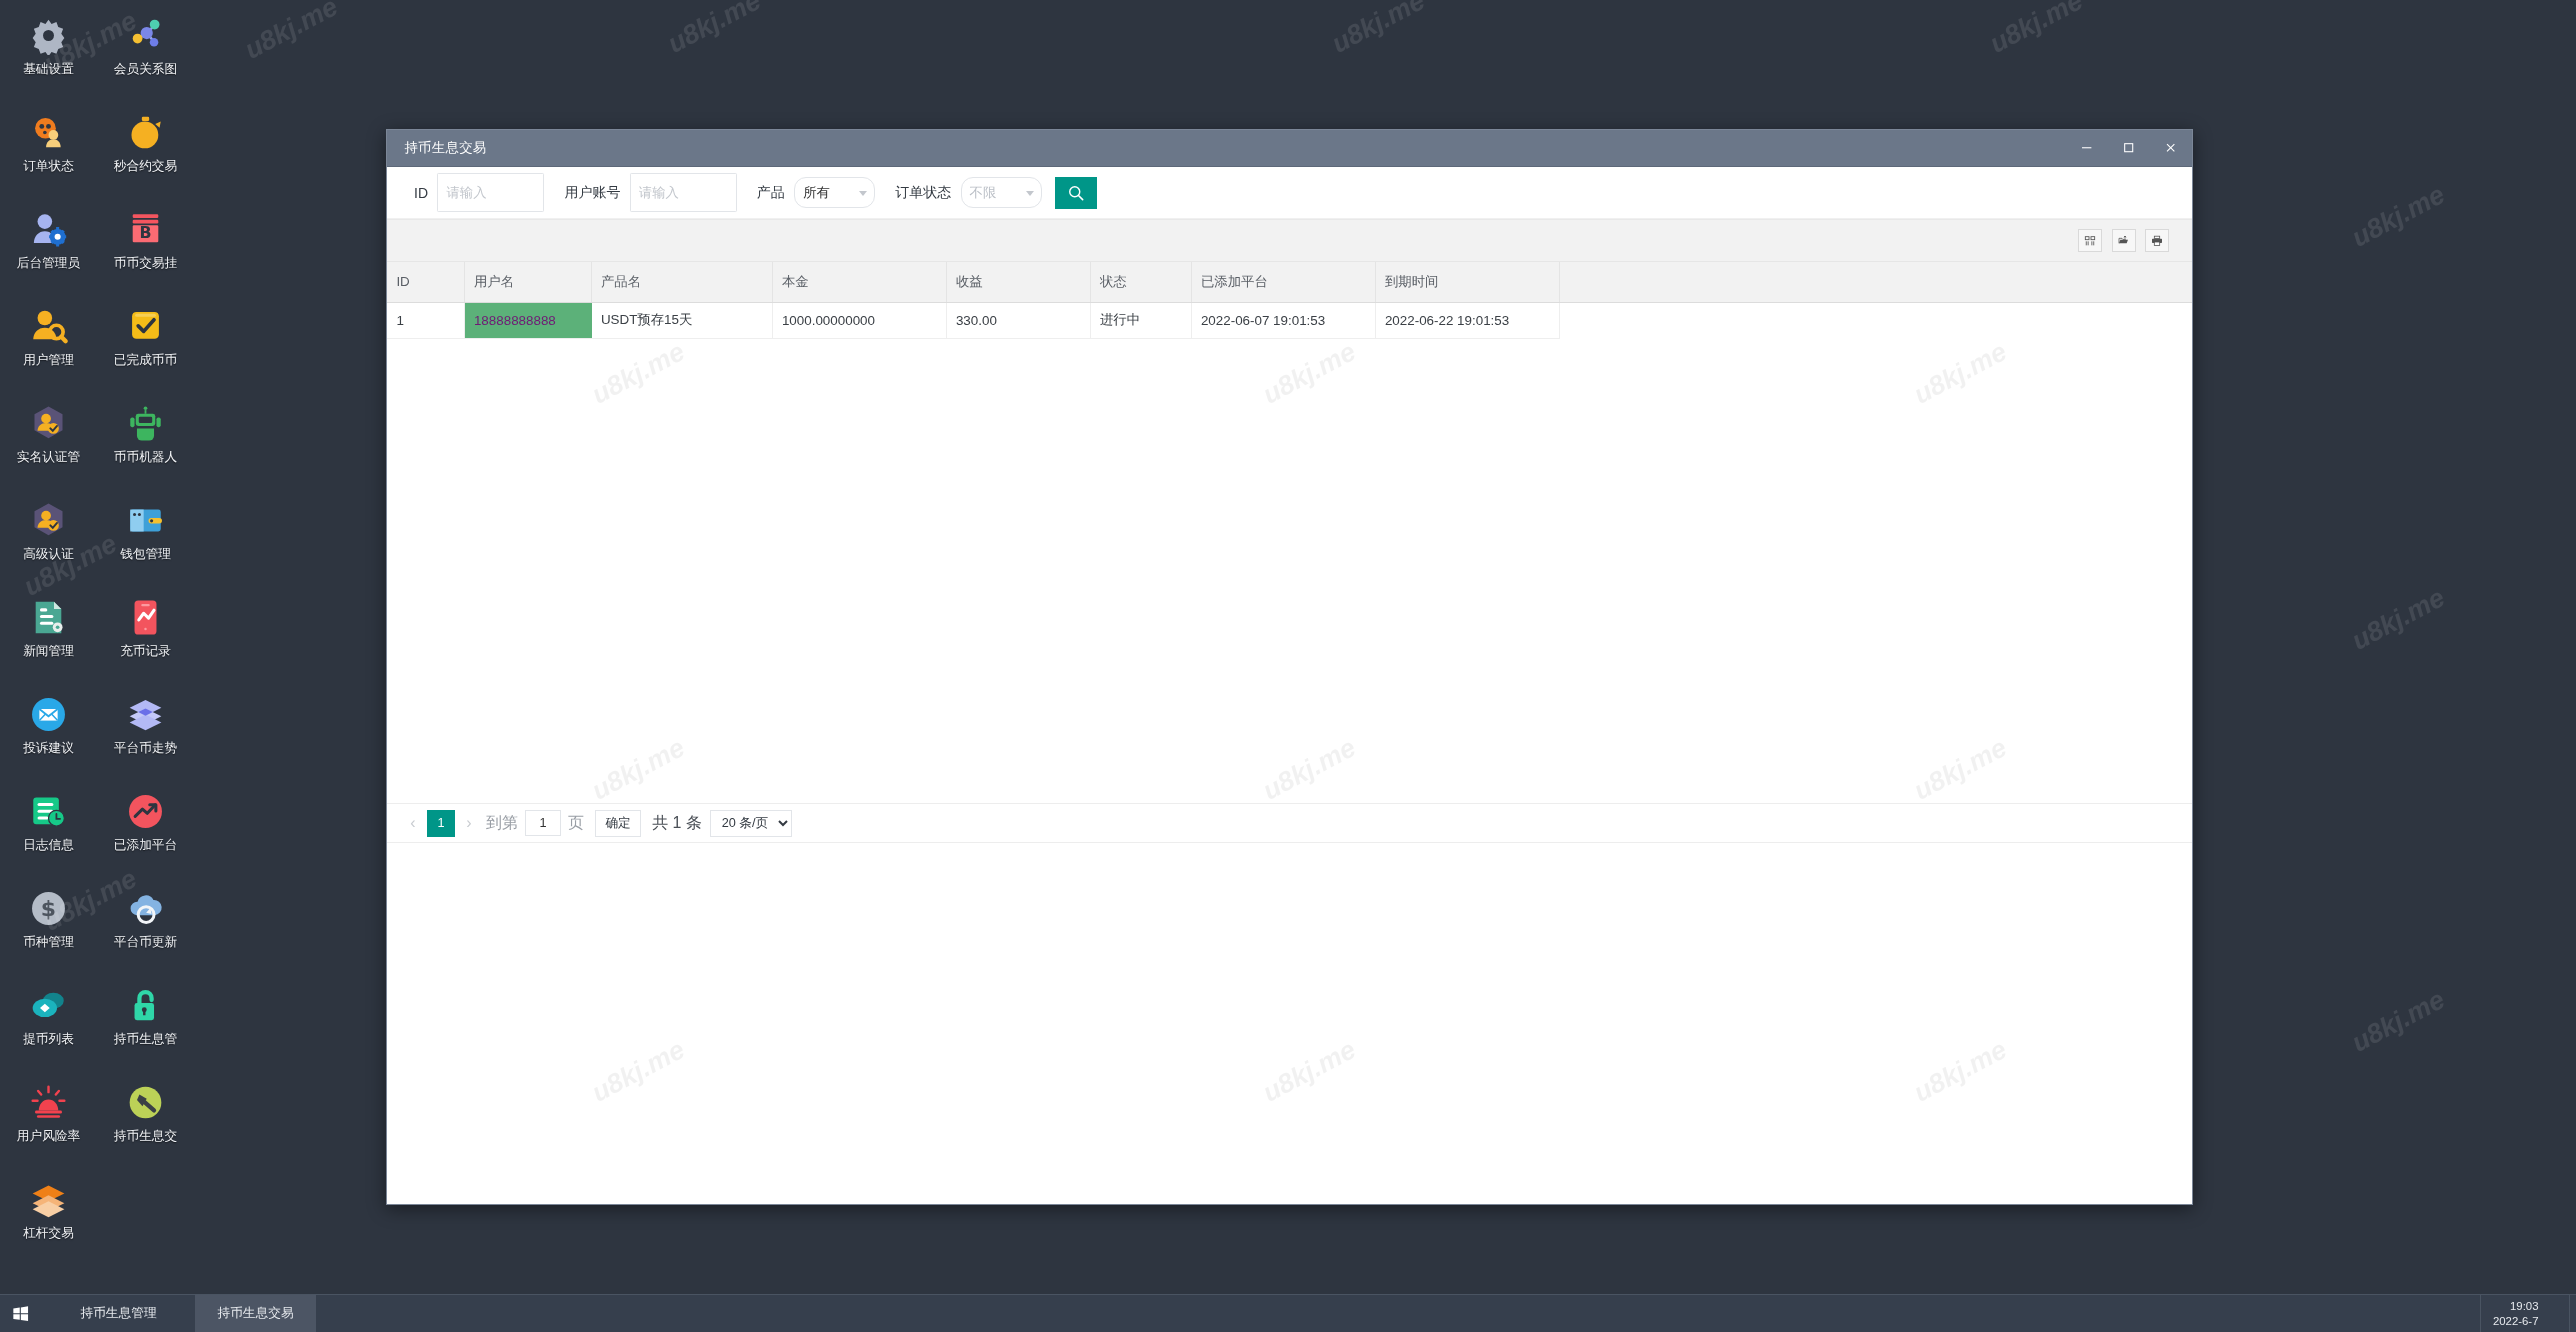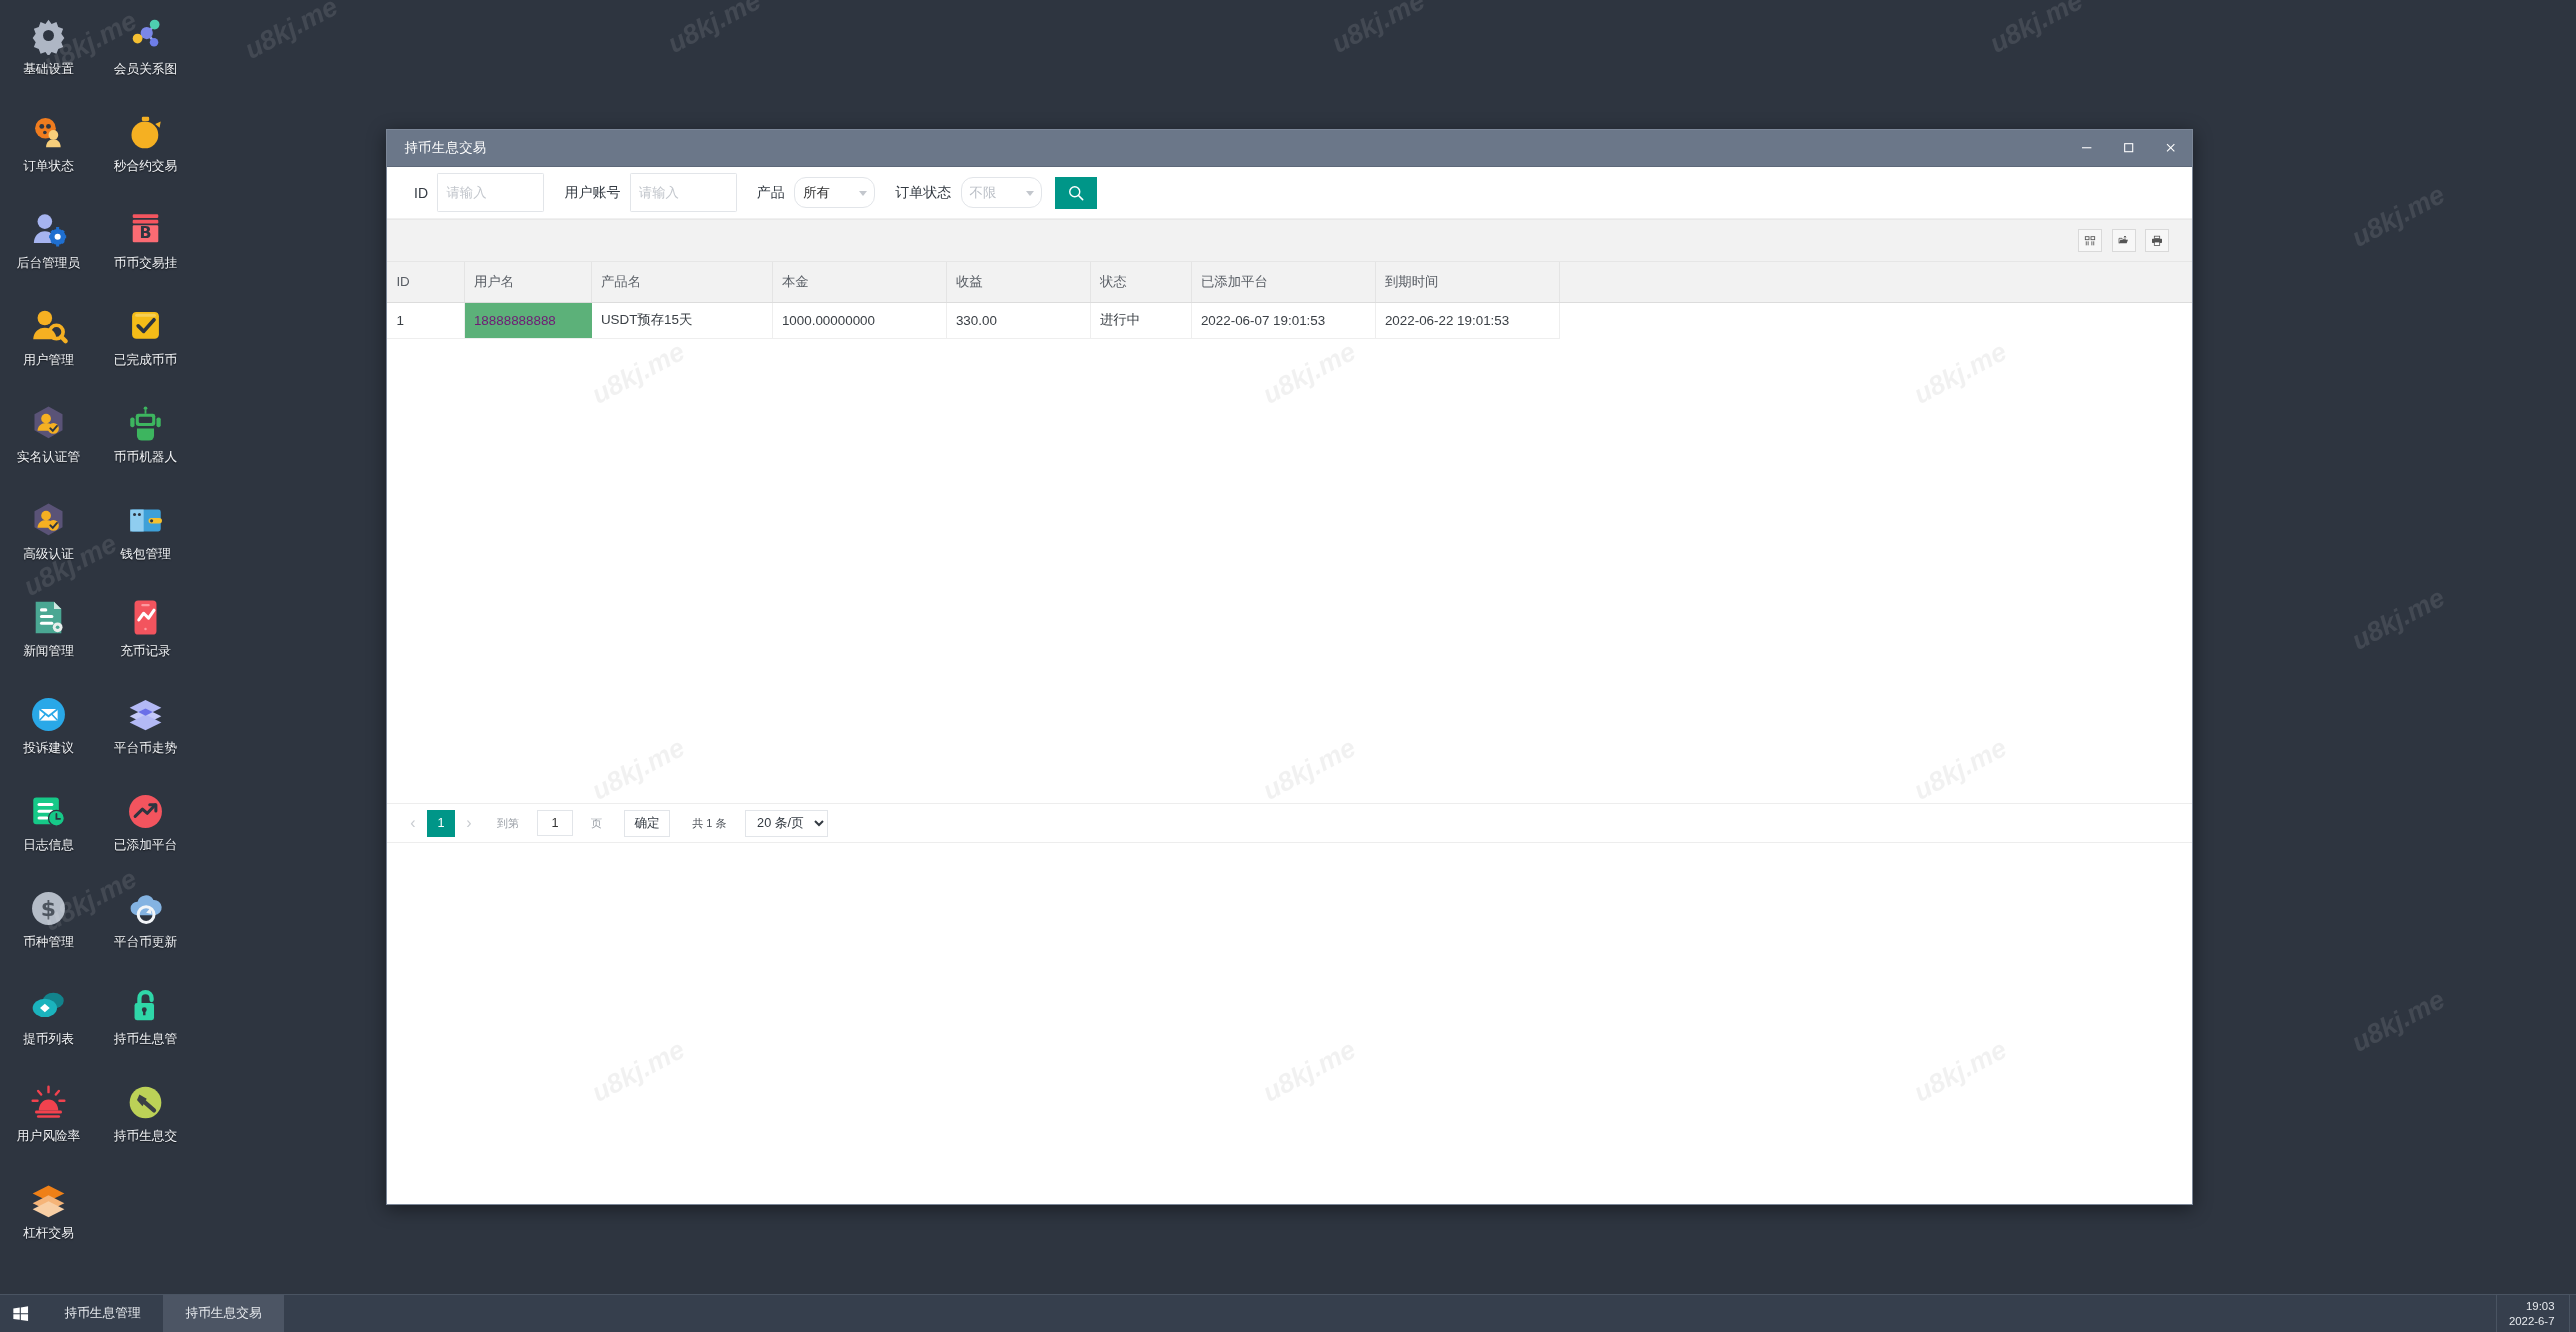--- a/index.html
+++ b/index.html
@@ -238,21 +238,21 @@
   }
   .pg-num {
     min-width: 28px; height: 27px;
     background: #009688;
     color: #fff;
     font-size: 12.7px;
     display: flex; align-items: center; justify-content: center;
     margin: 0 4px;
     cursor: pointer;
   }
-  .pg-text { font-size: 11px; color: #999ea5; margin: 0 18px; white-space: nowrap; }
+  .pg-text { font-size: 16px; color: #999ea5; margin: 0 7px; white-space: nowrap; }
   .pg-text.dk { color: #4a4f56; }
   .pg-input {
     width: 36px; height: 25.5px;
     border: 0.7px solid #e2e5e9;
     text-align: center;
     font-size: 12.7px;
     font-family: inherit;
     color: #333;
     outline: none;
   }
@@ -281,21 +281,21 @@
 
   #dialog-rest { flex: 1 1 auto; background: #fff; position: relative; }
 
   
   #taskbar {
     position: absolute;
     left: 0; bottom: 0;
     width: 2576px; height: 38px;
     background: #363f4d;
     border-top: 0.7px solid #4a5462;
-    display: flex; align-items: center;
+    display: flex; align-items: center; gap: 16px;
   }
   #start-btn {
     width: 42px; height: 100%;
     display: flex; align-items: center; justify-content: center;
     cursor: pointer;
   }
   .task-item {
     height: 100%;
     min-width: 121px;
     padding: 0 17.4px;

